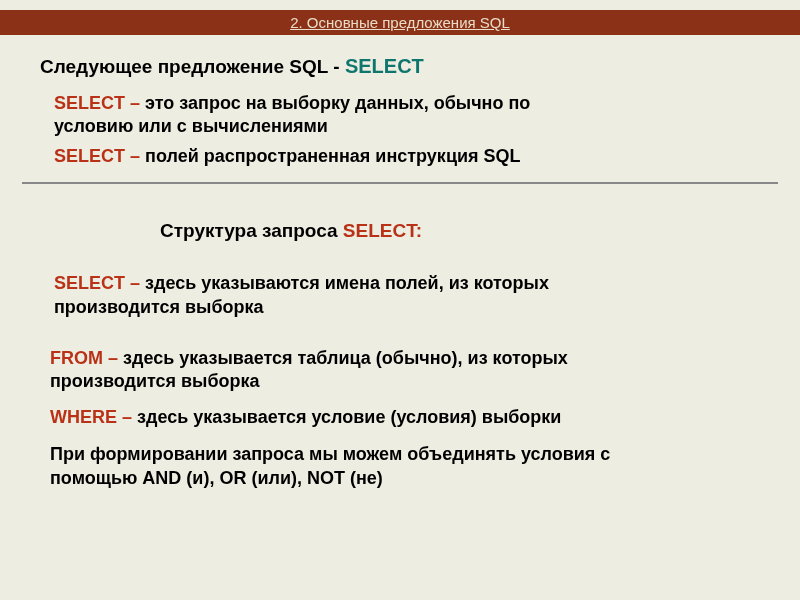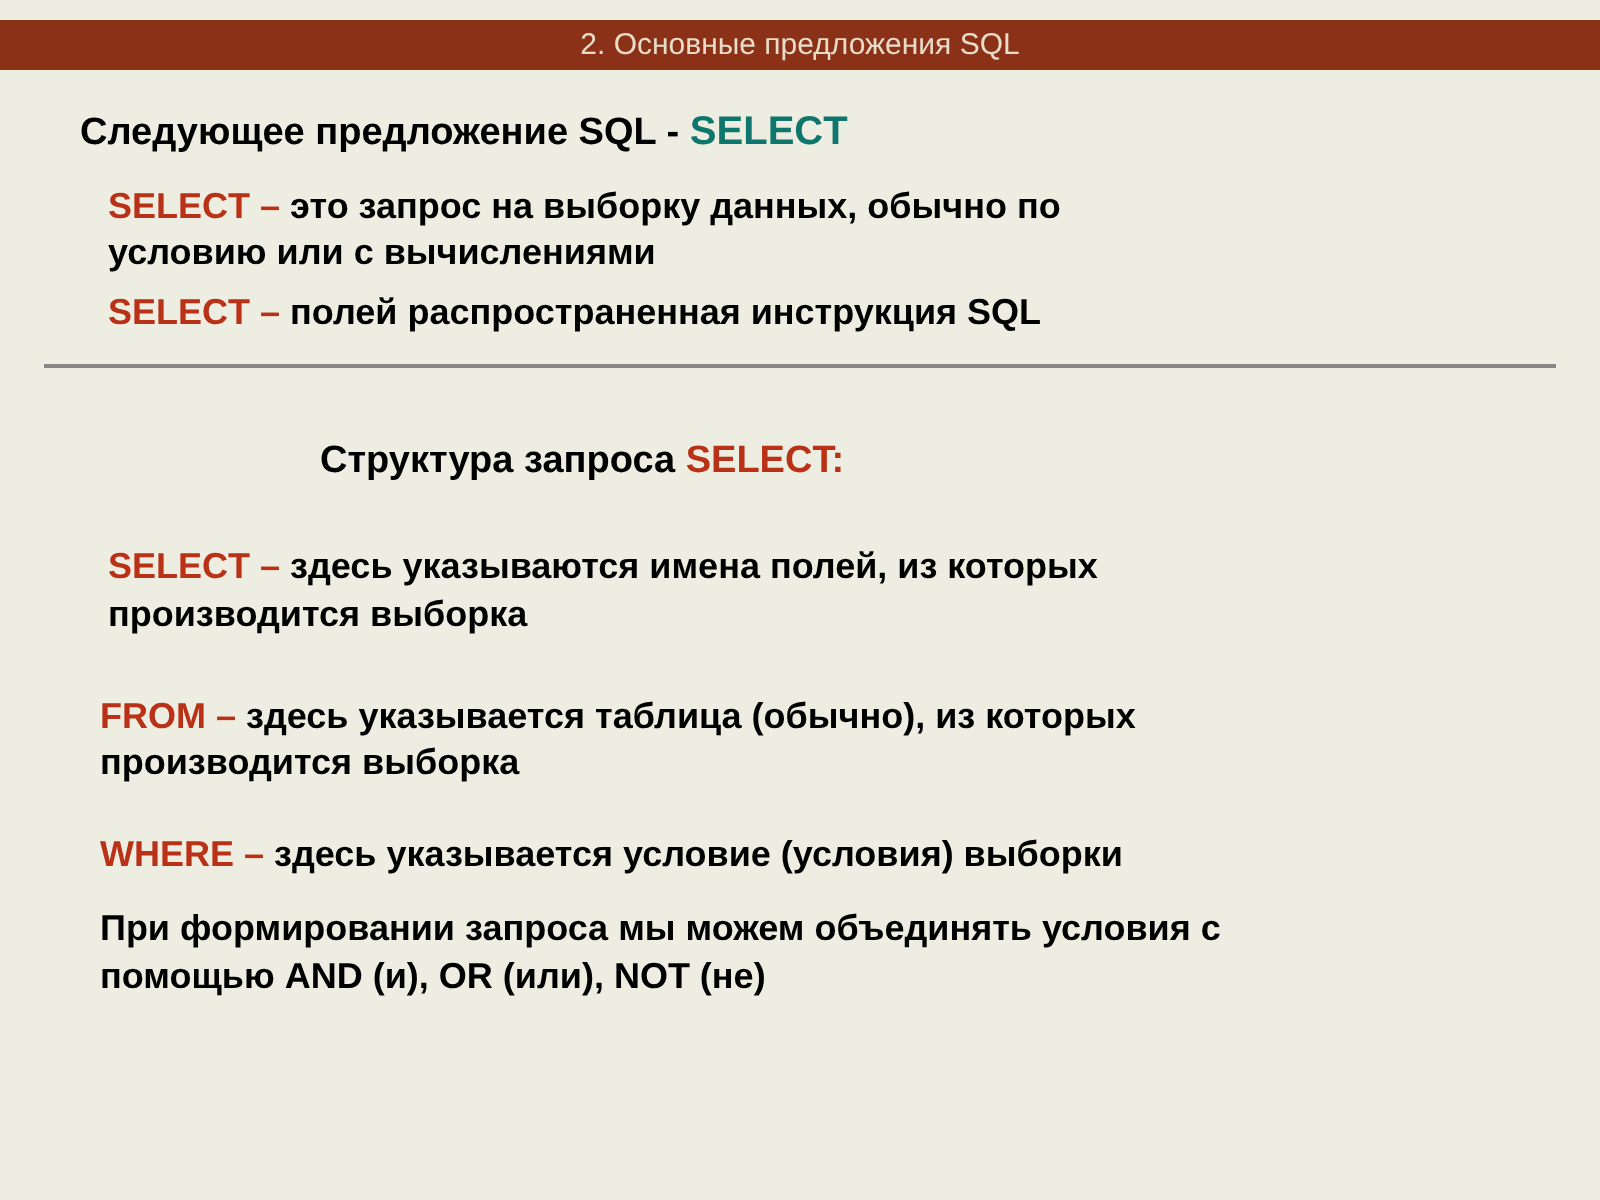--- a/index.html
+++ b/index.html
@@ -11,20 +11,21 @@
     color: #000;
     overflow: hidden;
   }
   .header-bar {
     background: #8a3117;
     color: #e8dcc8;
     text-align: center;
     font-size: 15px;
     padding: 4px 0;
     margin-top: 10px;
+    text-decoration: underline;
   }
   .content {
     padding: 0 40px;
   }
   .intro-line {
     margin-top: 20px;
     font-size: 19px;
     font-weight: bold;
   }
   .intro-line .kw { color: #0f766e; font-size: 20px; }
@@ -89,19 +90,19 @@
   </p>
 
   <p class="clause" style="margin-top:30px;margin-left:14px;">
     <span class="kw">SELECT – </span><span>здесь указываются имена полей, из которых производится выборка</span>
   </p>
 
   <p class="clause" style="margin-top:28px;">
     <span class="kw">FROM – </span><span>здесь указывается таблица (обычно), из которых производится выборка</span>
   </p>
 
-  <p class="clause" style="margin-top:22px;">
+  <p class="clause" style="margin-top:12px;">
     <span class="kw">WHERE – </span><span>здесь указывается условие (условия) выборки</span>
   </p>
 
   <p class="note">При формировании запроса мы можем объединять условия с помощью AND (и), OR (или), NOT (не)</p>
 
 </div>
 
 </body></html>

